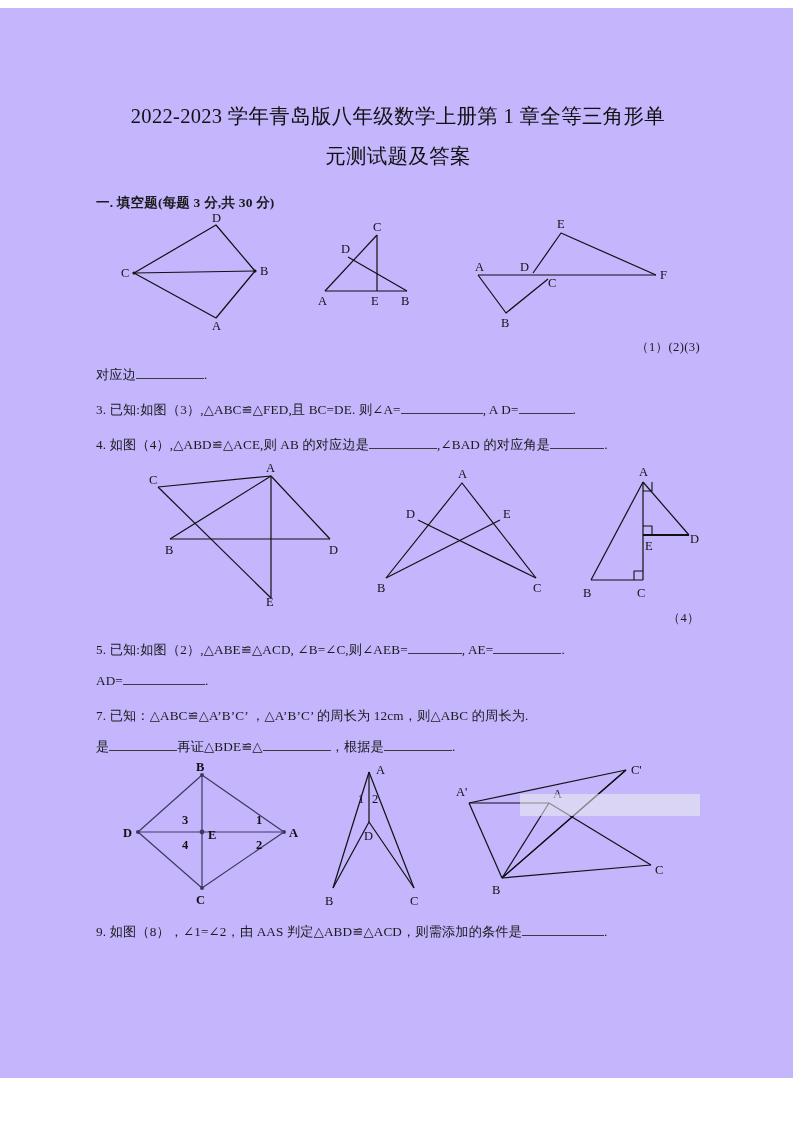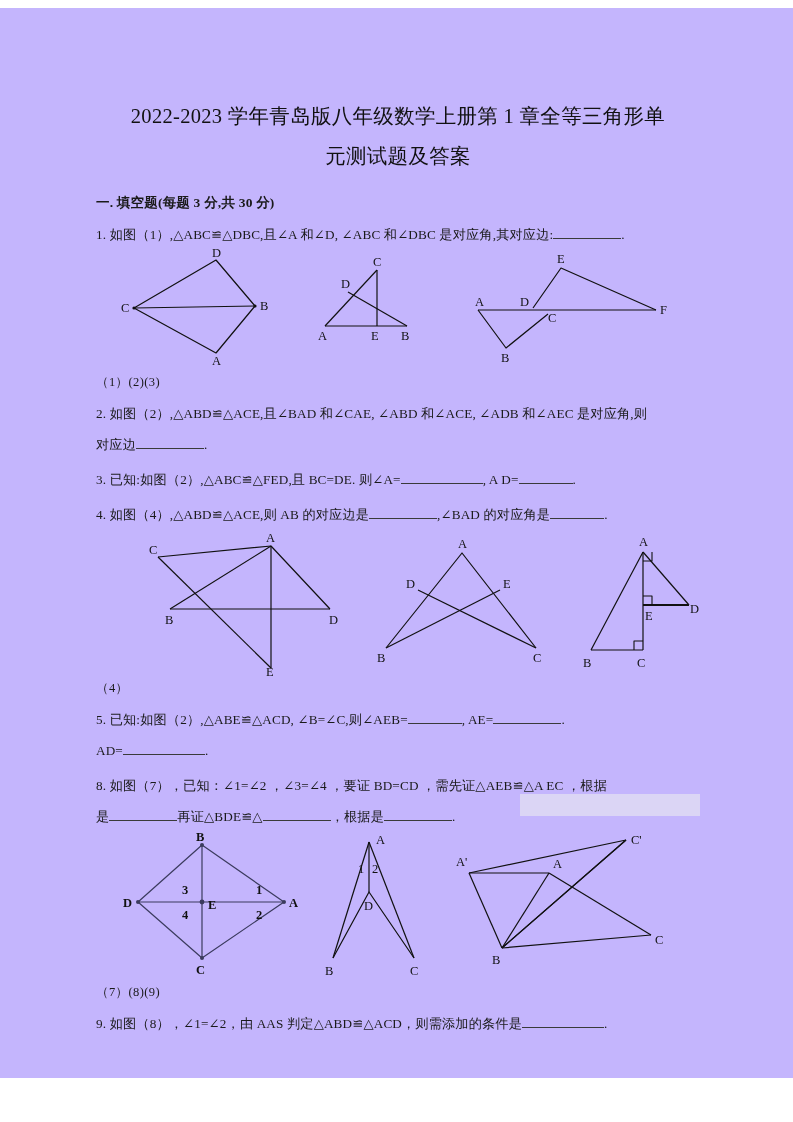--- a/index.html
+++ b/index.html
@@ -46,20 +46,21 @@
     margin-top: 8px;
     letter-spacing: 0.15px;
     text-align: justify;
   }
   .q.tight { margin-top: 4px; }
   .caption {
     font-size: 12.5px;
     line-height: 20px;
     margin-top: 2px;
     letter-spacing: 0.4px;
+    text-align: right;
   }
   .blank {
     display: inline-block;
     border-bottom: 1px solid #3a3a3a;
     vertical-align: baseline;
   }
   .b-sm { width: 54px; }
   .b-md { width: 68px; }
   .b-lg { width: 82px; }
   .figrow {
@@ -83,24 +84,20 @@
 <div class="page">
   <div class="content">
 
     <div class="doc-title">
       <div>2022-2023 学年青岛版八年级数学上册第 1 章全等三角形单</div>
       <div>元测试题及答案</div>
     </div>
 
     <div class="section-head">一.  填空题(每题 3 分,共 30 分)</div>
 
-    <div class="q">
-      <span>1.</span>
-      <span>如图（1）,△ABC≌△DBC,且∠A 和∠D, ∠ABC 和∠DBC 是对应角,其对应边:</span><span class="blank b-md"></span><span>.</span>
-    </div>
 
     <div class="figrow">
       <svg width="604" height="122" viewBox="0 0 604 122">
         <g stroke="#111" stroke-width="1.2" fill="none" stroke-linejoin="round">
 
           <g>
             <path d="M38 60 L120 12 L159 58 L120 105 Z"></path>
             <line x1="38" y1="60" x2="159" y2="58"></line>
             <circle cx="38" cy="60" r="1.6" fill="#111" stroke="none"></circle>
             <circle cx="159" cy="58" r="1.6" fill="#111" stroke="none"></circle>
@@ -137,31 +134,27 @@
           <text x="379" y="58">A</text>
           <text x="452" y="74">C</text>
           <text x="564" y="66">F</text>
           <text x="405" y="114">B</text>
         </g>
       </svg>
     </div>
 
     <div class="caption">（1）(2)(3)</div>
 
-    <div class="q">
-      <span>2.</span>
-      <span>如图（2）,△ABD≌△ACE,且∠BAD 和∠CAE, ∠ABD 和∠ACE, ∠ADB 和∠AEC 是对应角,则</span>
-    </div>
     <div class="q tight">
       <span>对应边</span><span class="blank b-md"></span><span>.</span>
     </div>
 
     <div class="q">
       <span>3.</span>
-      <span>已知:如图（2）,△ABC≌△FED,且 BC=DE. 则∠A=</span><span class="blank b-lg"></span><span>, A  D=</span><span class="blank b-sm"></span><span>.</span>
+      <span>已知:如图（3）,△ABC≌△FED,且 BC=DE. 则∠A=</span><span class="blank b-lg"></span><span>, A  D=</span><span class="blank b-sm"></span><span>.</span>
     </div>
 
     <div class="q">
       <span>4.</span>
       <span>如图（4）,△ABD≌△ACE,则 AB 的对应边是</span><span class="blank b-md"></span><span>,∠BAD 的对应角是</span><span class="blank b-sm"></span><span>.</span>
     </div>
 
     <div class="figrow">
       <svg width="604" height="148" viewBox="0 0 604 148">
         <g stroke="#111" stroke-width="1.2" fill="none" stroke-linejoin="round">
@@ -218,25 +211,25 @@
 
     <div class="q">
       <span>5.</span>
       <span>已知:如图（2）,△ABE≌△ACD, ∠B=∠C,则∠AEB=</span><span class="blank b-sm"></span><span>, AE=</span><span class="blank b-md"></span><span>.</span>
     </div>
 
     <div class="q tight">
       <span>AD=</span><span class="blank b-lg"></span><span>.</span>
     </div>
 
-
-    <div class="q">
-      <span>8.</span>
-      <span>如图（7），已知：∠1=∠2 ，∠3=∠4 ，要证 BD=CD ，需先证△AEB≌△A EC ，根据</span>
-    </div>
+    <div class="q">
+      <span>7.</span>
+      <span>已知：△ABC≌△A’B’C’ ，△A’B’C’ 的周长为 12cm，则△ABC 的周长为.</span>
+    </div>
+
     <div class="q tight">
       <span>是</span><span class="blank b-md"></span><span>再证△BDE≌△</span><span class="blank b-md"></span><span>，根据是</span><span class="blank b-md"></span><span>.</span>
     </div>
 
     <div class="figrow">
       <svg width="604" height="150" viewBox="0 0 604 150">
 
         <g stroke="#3b3b5e" stroke-width="1.2" fill="none" stroke-linejoin="round">
           <path d="M42 72 L106 15 L188 72 L106 128 Z"></path>
           <line x1="42" y1="72" x2="188" y2="72"></line>
@@ -287,21 +280,20 @@
         <g font-size="12.5">
           <text x="360" y="36">A'</text>
           <text x="457" y="38">A</text>
           <text x="535" y="14">C'</text>
           <text x="396" y="134">B</text>
           <text x="559" y="114">C</text>
         </g>
       </svg>
     </div>
 
-    <div class="caption">（7）(8)(9)</div>
 
     <div class="q">
       <span>9.</span>
       <span>如图（8），∠1=∠2，由 AAS 判定△ABD≌△ACD，则需添加的条件是</span><span class="blank b-lg"></span><span>.</span>
     </div>
 
   </div>
 
   <div class="smear" style="left:520px; top:786px; width:180px; height:22px;"></div>
 </div>

